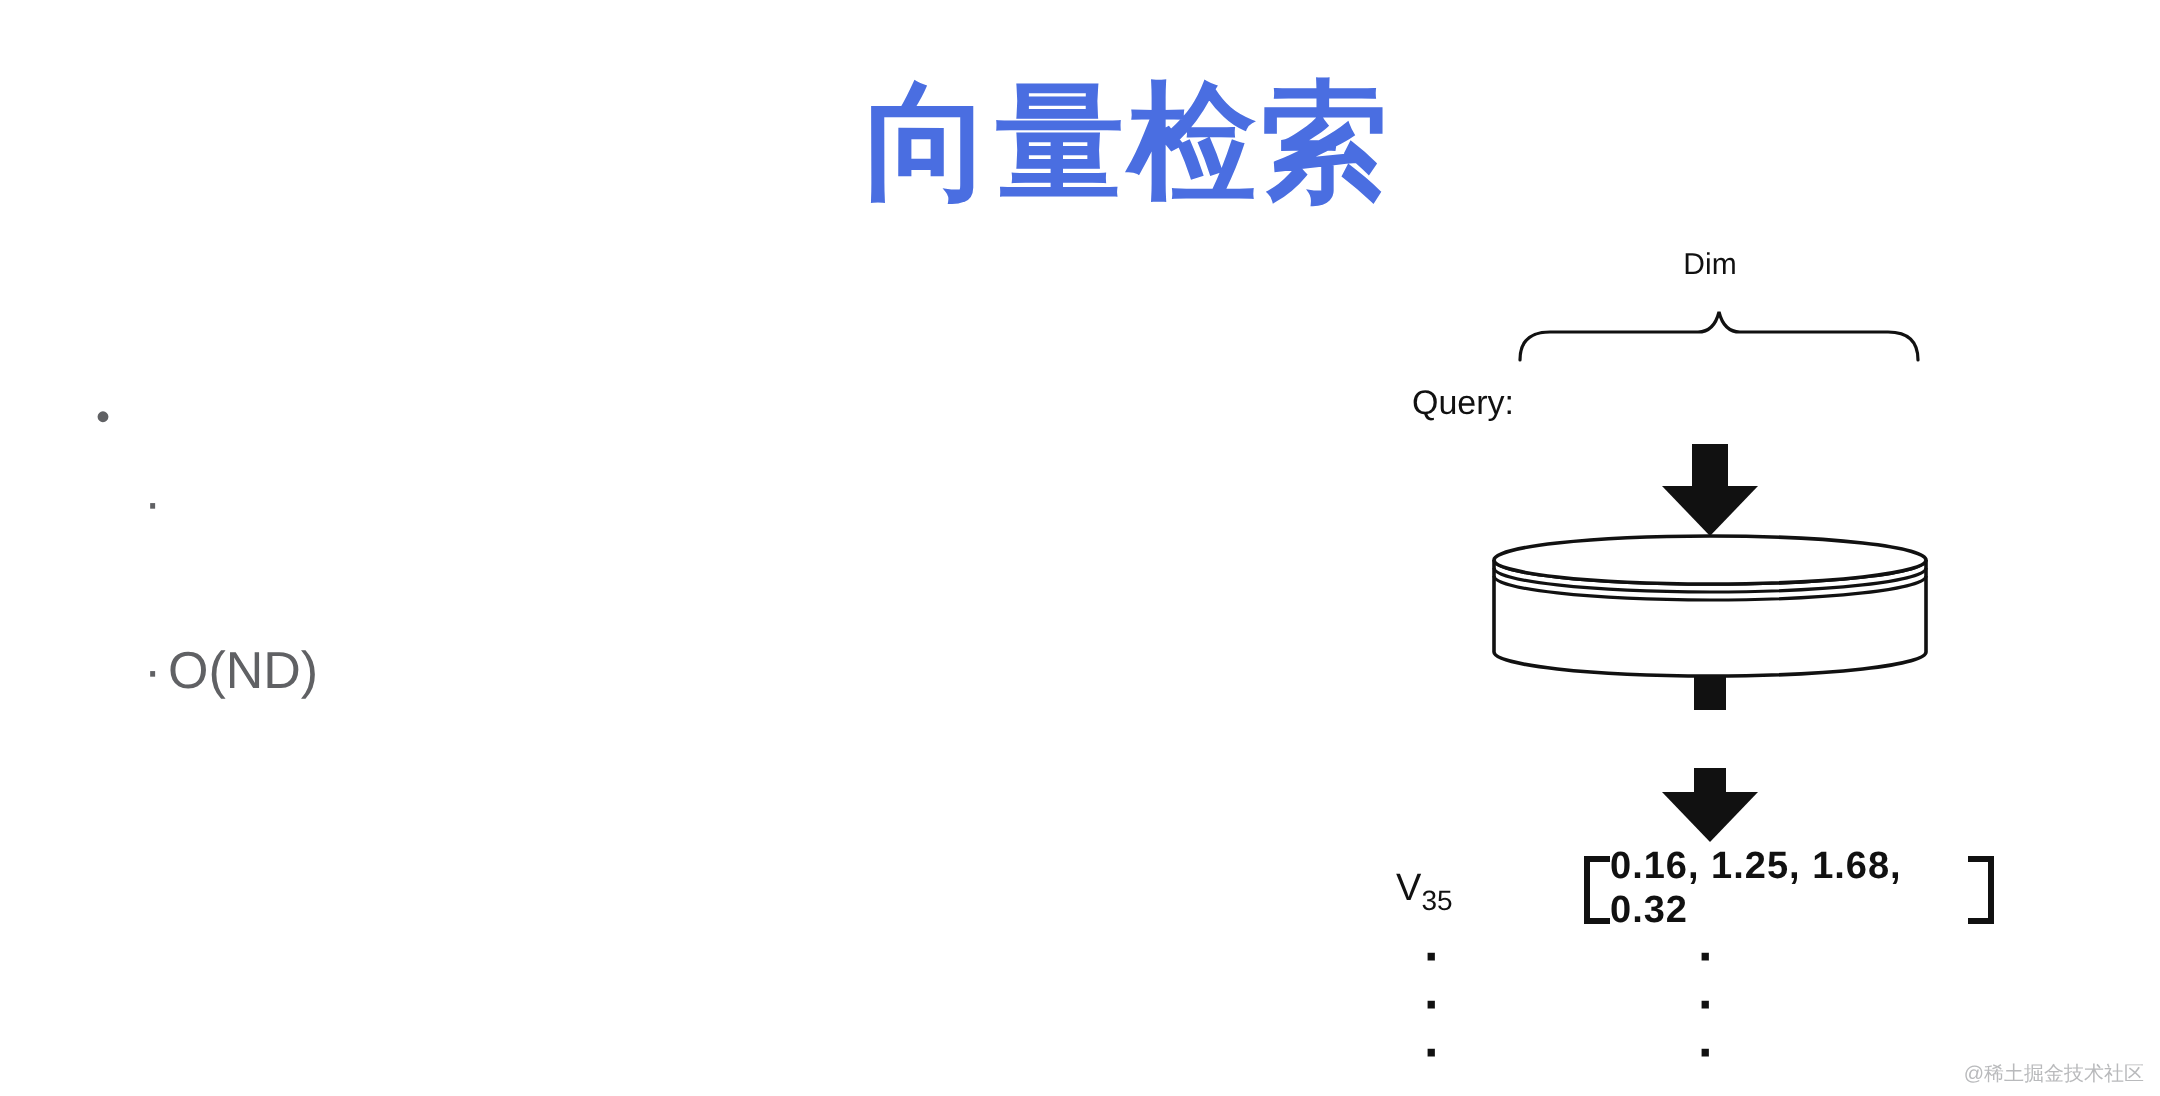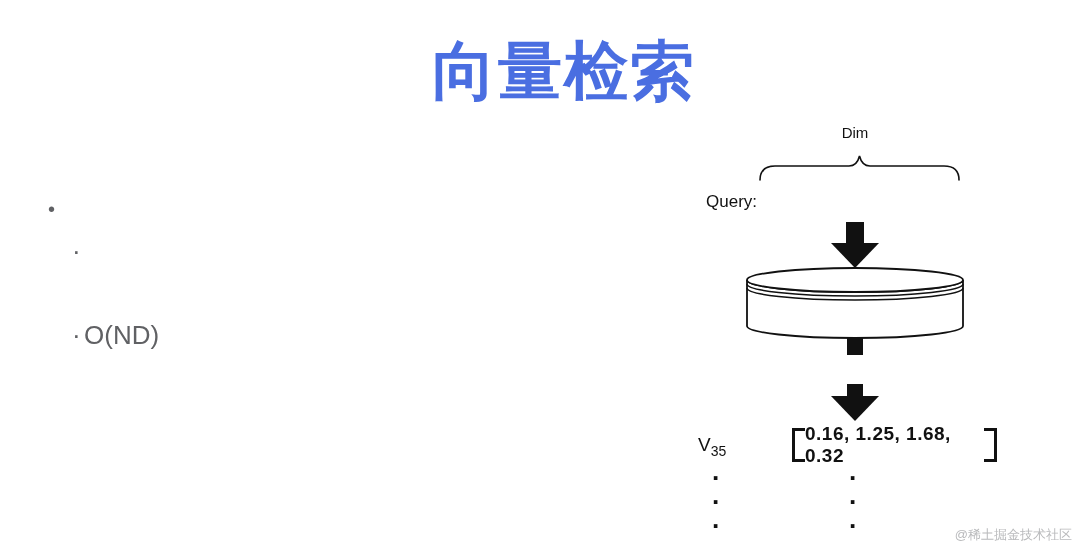--- a/index.html
+++ b/index.html
@@ -156,21 +156,21 @@
     text-align: center;
   }
   .dots-col-a { left: 22px; top: 344px; }
   .dots-col-b { left: 159px; top: 344px; }
   .dots-col span { display: block; }
 
   
   .watermark {
     position: absolute;
     right: 8px; bottom: 4px;
-    font-size: 13px;
+    font-size: 10px;
     color: var(--watermark-gray);
   }
 </style>
 </head>
 <body>
 
 <h1 class="slide-title">向量检索</h1>
 
 <div class="content">
 

